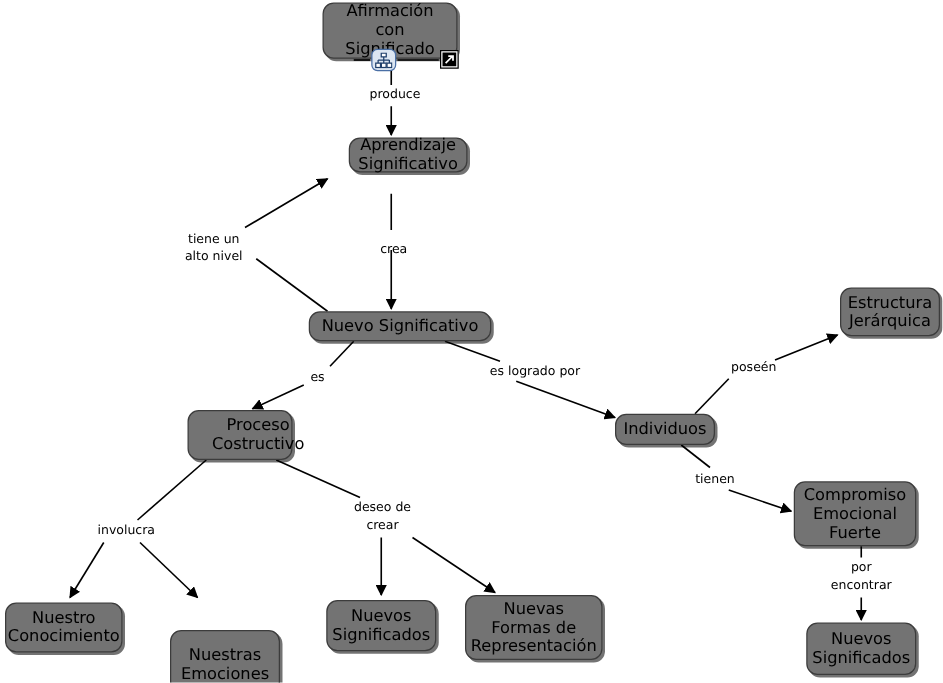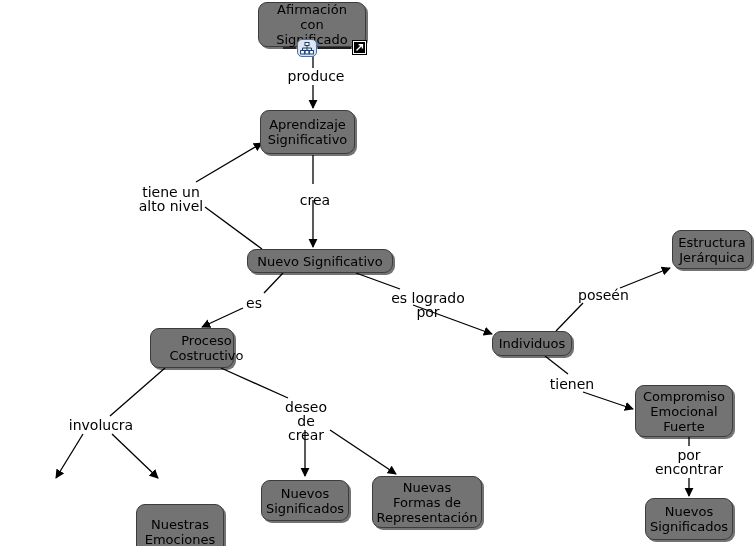--- a/index.html
+++ b/index.html
@@ -40,21 +40,21 @@
     color: #000000;
     font-size: 13px;
     line-height: 15px;
     letter-spacing: 0px;
     white-space: pre-line;
     padding: 2px 6px;
   }
   .link-label {
     position: absolute;
     color: #000000;
-    font-size: 14px;
+    font-size: 10px;
     line-height: 14px;
     text-align: center;
     white-space: pre-line;
     background: transparent;
   }
   .cm-icon {
     position: absolute;
     width: 20px;
     height: 18px;
     box-sizing: border-box;
@@ -143,37 +143,39 @@
       <line x1="689" y1="478" x2="689" y2="496" marker-end="url(#arrow)"></line>
 
       <line x1="283" y1="48" x2="296" y2="48"></line>
       <line x1="318" y1="48" x2="351" y2="48"></line>
     </g>
   </svg>
 
   <div class="node" style="left:258px; top:2px; width:108px; height:45px;">Afirmación
 con Significado</div>
 
-  <div class="node" style="left:260px; top:110px; width:95px; height:44px;">Aprendizaje
+  <div class="node" style="left:279px; top:110px; width:95px; height:28px;">Aprendizaje
 Significativo</div>
 
   <div class="node" style="left:247px; top:249px; width:146px; height:24px;">Nuevo Significativo</div>
 
   <div class="node" style="left:150px; top:328px; width:84px; height:40px;padding-left:35px;">Proceso
 Costructivo</div>
 
   <div class="node" style="left:492px; top:331px; width:80px; height:25px;">Individuos</div>
 
   <div class="node" style="left:672px; top:230px; width:80px; height:39px;">Estructura
 Jerárquica</div>
 
   <div class="node" style="left:635px; top:385px; width:98px; height:52px;">Compromiso
 Emocional
 Fuerte</div>
 
+  <div class="node" style="left:4px; top:482px; width:94px; height:40px;">Nuestro
+Conocimiento</div>
 
   <div class="node" style="left:136px; top:504px; width:88px; height:56px;">Nuestras
 Emociones</div>
 
   <div class="node" style="left:261px; top:480px; width:88px; height:41px;">Nuevos
 Significados</div>
 
   <div class="node" style="left:372px; top:476px; width:110px; height:52px;">Nuevas
 Formas de
 Representación</div>

